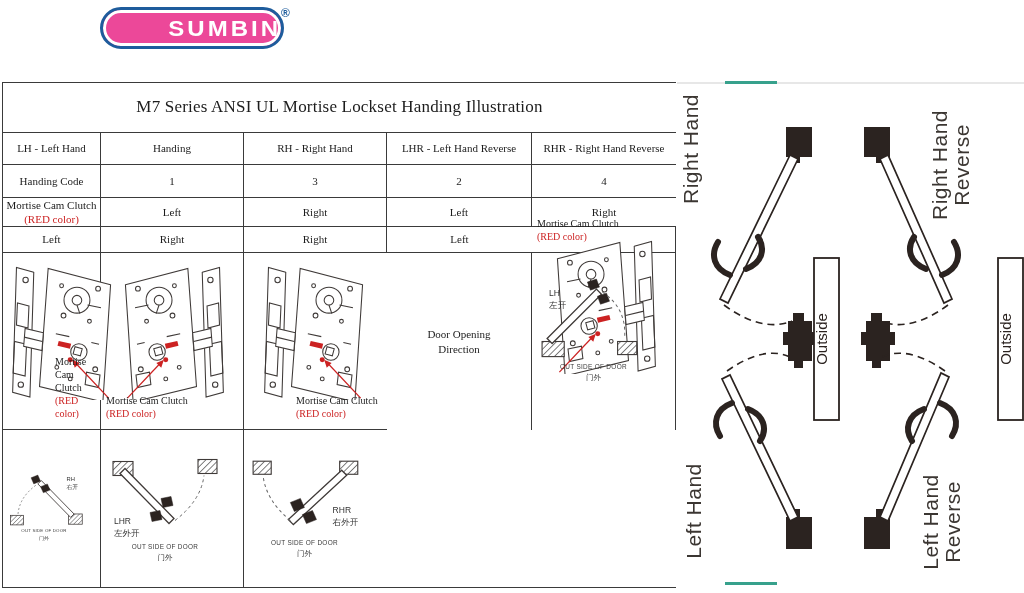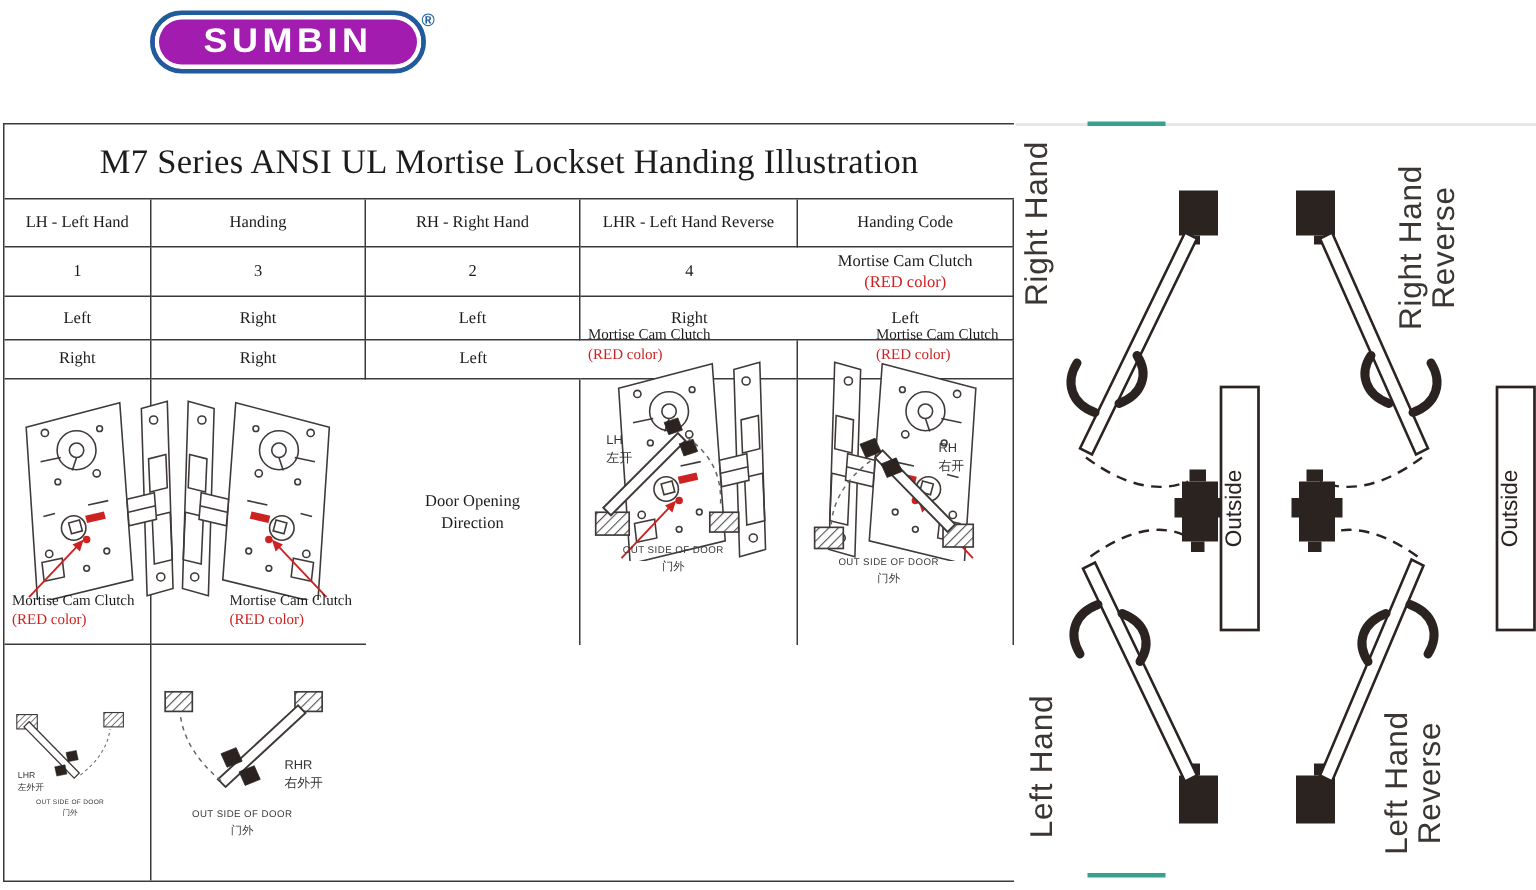--- a/index.html
+++ b/index.html
@@ -1,39 +1,39 @@
 <!DOCTYPE html>
 <html><head>
 <meta charset="utf-8">
 <style>
   html,body{margin:0;padding:0;background:#fff;}
   .page{position:relative;width:1024px;height:593px;background:#fff;overflow:hidden;
         font-family:"Liberation Serif",serif;color:#1c1c1c;}
 
   
   .logo{position:absolute;left:100px;top:7px;width:192px;height:42px;}
-  .logo-pill{position:absolute;left:0;top:0;width:178px;height:36px;background:#a21caf;
+  .logo-pill{position:absolute;left:0;top:0;width:178px;height:36px;background:#ec4899;
              border:3px solid #1e5c9c;border-radius:999px;box-shadow:inset 0 0 0 3px #fff;
-             display:flex;align-items:center;justify-content:center;}
+             display:flex;align-items:center;justify-content:flex-end;}
   .logo-pill span{color:#fff;font-family:"Liberation Sans",sans-serif;font-weight:bold;
                   font-size:24px;letter-spacing:3px;transform:scaleY(.95);}
   .logo-reg{position:absolute;left:181px;top:-1px;color:#1e5c9c;font-size:12px;
             font-family:"Liberation Sans",sans-serif;font-weight:bold;}
 
   
   .htable{position:absolute;left:2px;top:82px;width:675px;height:506px;box-sizing:border-box;
           border:1px solid #3a3a3a;display:grid;
           grid-template-columns:98px 143px 143px 145px 144px;
           grid-template-rows:50px 32px 33px 29px 26px 177px 157px;}
   .c{border-right:1px solid #3a3a3a;border-bottom:1px solid #3a3a3a;
      display:flex;align-items:center;justify-content:center;flex-direction:column;
      text-align:center;font-size:11px;line-height:1.3;position:relative;box-sizing:border-box;}
   .c.lastcol{border-right:none;}
   .c.lastrow{border-bottom:none;}
-  .c.title{grid-column:1/6;border-right:none;font-size:23px;letter-spacing:.2px;}
+  .c.title{grid-column:1/6;border-right:none;font-size:17px;letter-spacing:.2px;}
   .red{color:#cc2222;}
 
   
   .c.mort{display:block;padding:0;}
   .lock{display:block;margin:3px auto 0;width:122px;height:144px;}
   .lock.flip{transform:scaleX(-1);}
   .lk{fill:none;stroke:#3f3a38;stroke-width:1.1;}
   .lk .f{fill:#fff;}
   .lkred{fill:#cc2222;stroke:none;}
   .lkarrow path{stroke:#cc2222;stroke-width:1.3;fill:none;}
@@ -90,20 +90,21 @@
   </div>
 
   <div class="htable">
 
     <div class="c title">M7 Series ANSI UL Mortise Lockset Handing Illustration</div>
 
     <div class="c">LH - Left Hand</div>
     <div class="c">Handing</div>
     <div class="c">RH - Right Hand</div>
     <div class="c">LHR - Left Hand Reverse</div>
+    <div class="c lastcol">RHR - Right Hand Reverse</div>
 
     <div class="c">Handing Code</div>
     <div class="c">1</div>
     <div class="c">3</div>
     <div class="c">2</div>
     <div class="c lastcol">4</div>
 
     <div class="c">
       <div>Mortise Cam Clutch</div>
       <div class="red">(RED color)</div>

